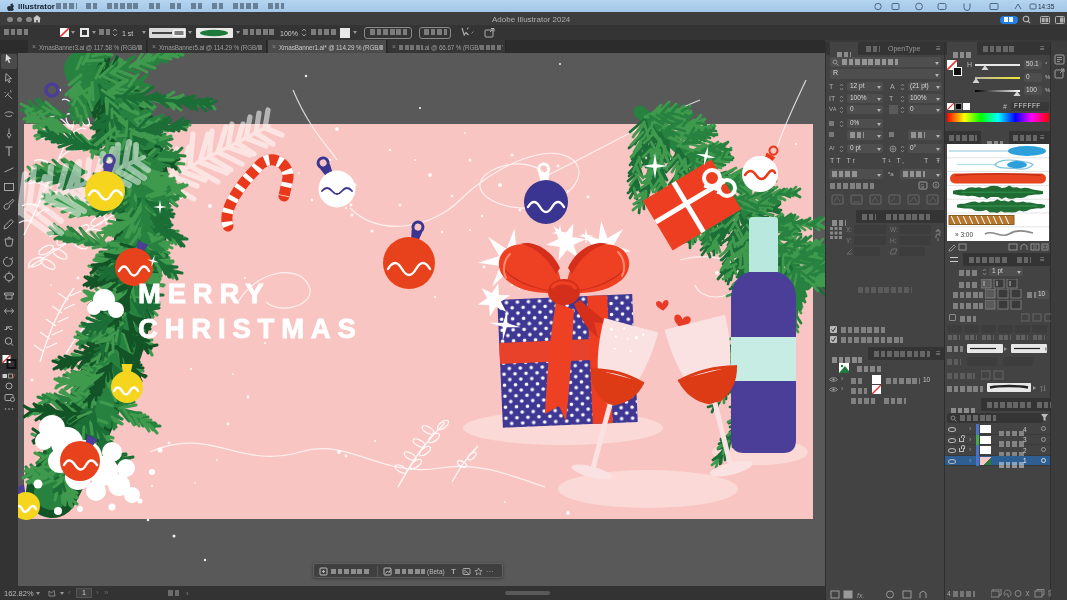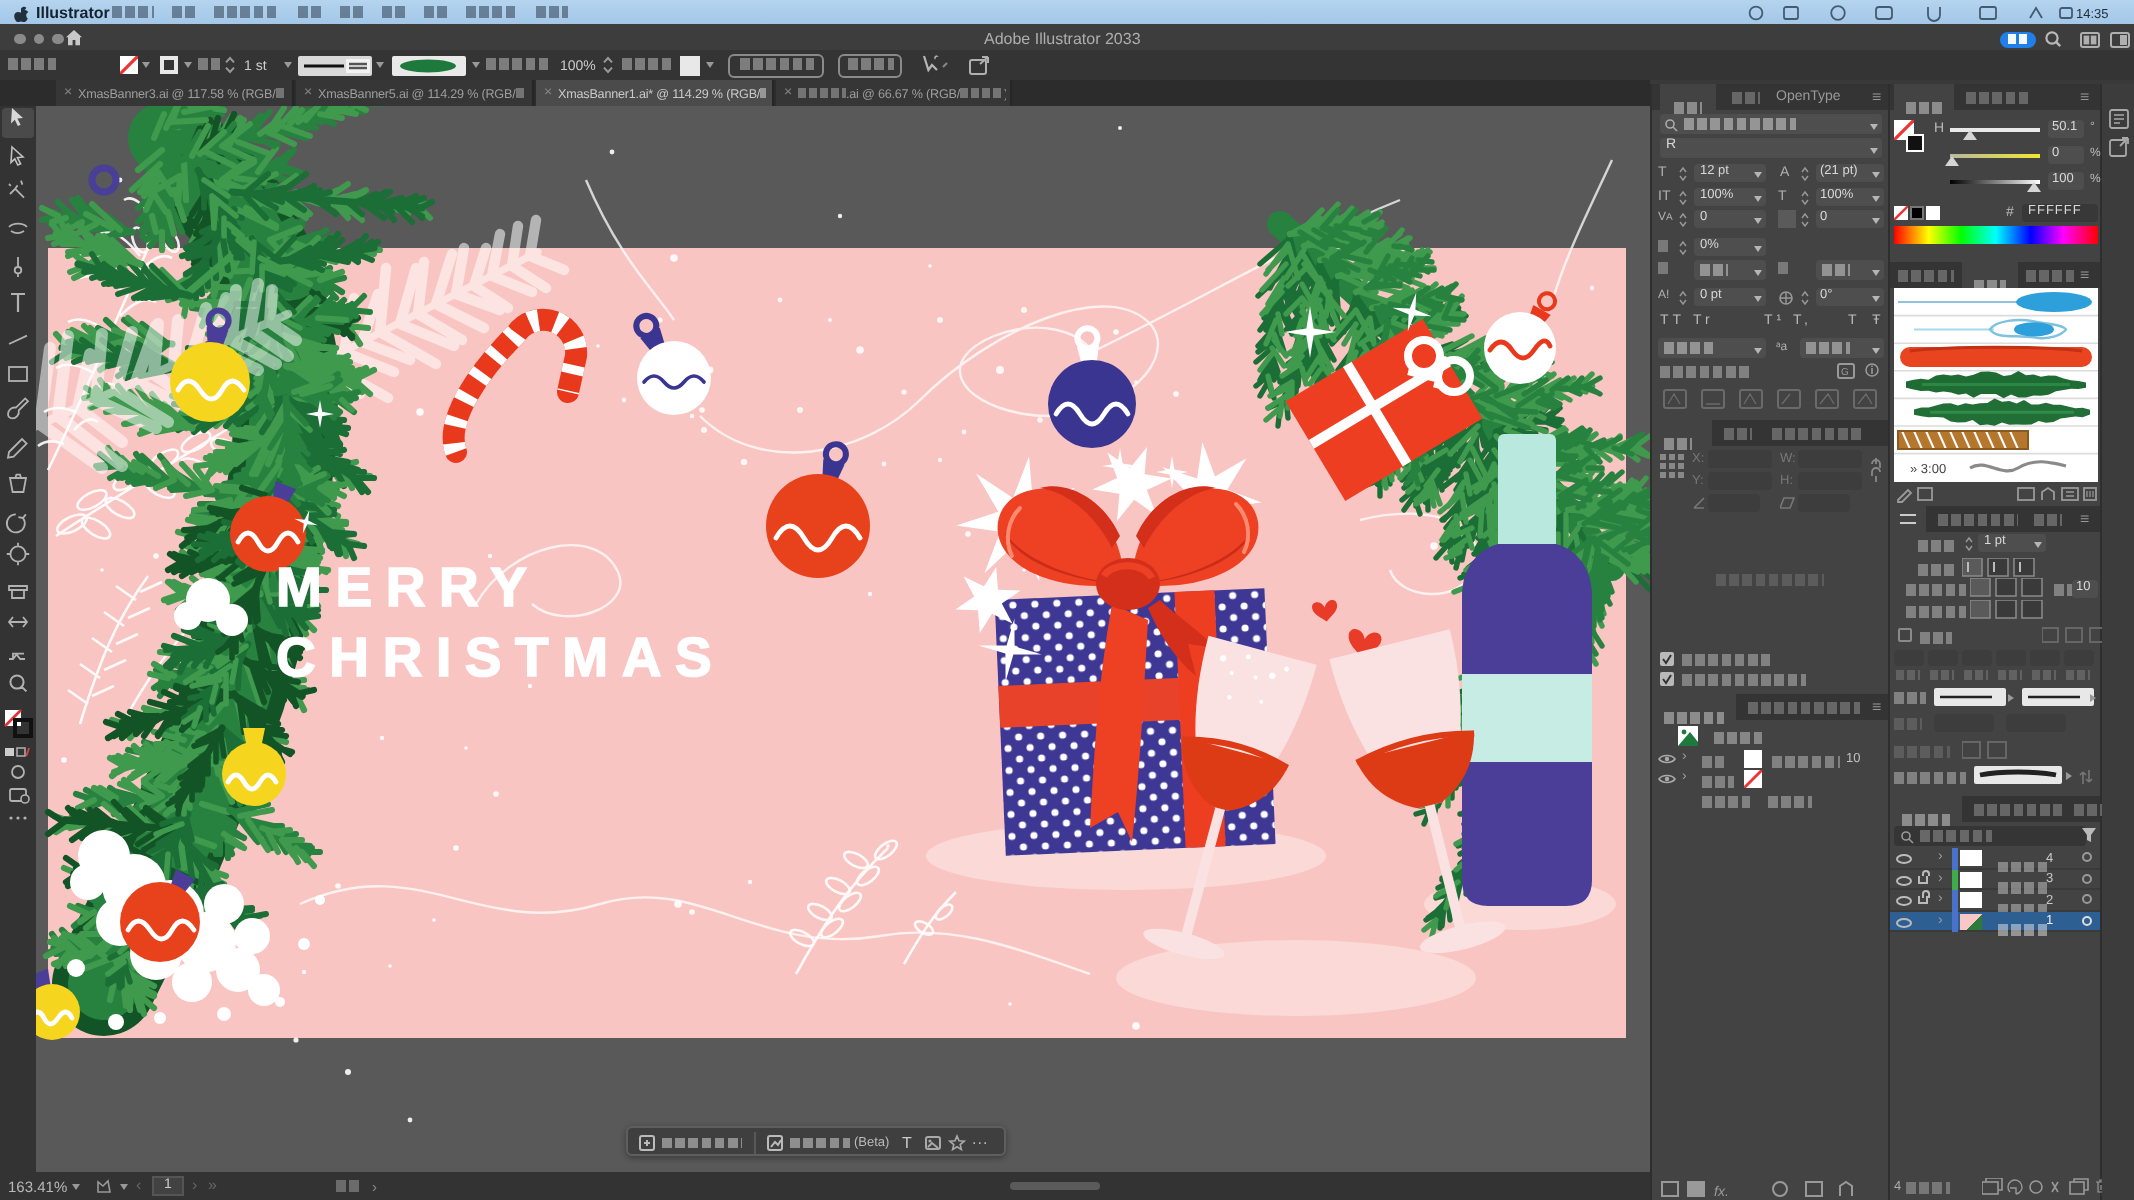--- a/index.html
+++ b/index.html
@@ -81,21 +81,21 @@
       <text x="166" y="7" font-size="6.5" fill="#22303e">14:35</text>
     </svg>
   </div>
   <div id="titlebar" class="abs">
     <span class="tl" style="left:7px;"></span>
       <span class="tl" style="left:16.5px;"></span>
       <span class="tl" style="left:26px;"></span>
     <svg class="abs" style="left:33px;top:3px" width="8" height="8" viewBox="0 0 8 8">
         <path d="M4 0L0 3.6h1v4h2.3V5h1.4v2.6H7v-4h1z" fill="#c9c9c9"></path>
       </svg>
-    <span class="abs" style="left:492px;top:3px;font-size:8px;color:#aeaeae;">Adobe Illustrator 2033</span>
+    <span class="abs" style="left:492px;top:3px;font-size:8px;color:#aeaeae;">Adobe Illustrator 2024</span>
     <span class="abs" style="left:1000px;top:3.5px;width:18px;height:8px;border-radius:4px;background:#2080e8;"></span>
     <span class="jp5 abs" style="left:1004px;top:5px;width:10px;color:#fff;opacity:.95"></span>
     <svg class="abs" style="left:1022px;top:3px" width="9" height="9" viewBox="0 0 9 9">
         <circle cx="4" cy="4" r="2.8" fill="none" stroke="#b9b9b9" stroke-width="1.1"></circle>
         <path d="M6.1 6.1l2 2" stroke="#b9b9b9" stroke-width="1.2"></path>
       </svg>
     <svg class="abs" style="left:1040px;top:3.5px" width="10" height="8" viewBox="0 0 10 8">
         <rect x=".5" y=".5" width="9" height="7" rx="1" fill="none" stroke="#b0b0b0"></rect>
         <rect x="1.8" y="1.8" width="2.8" height="4.4" fill="#b0b0b0"></rect>
         <rect x="5.4" y="1.8" width="2.8" height="4.4" fill="#b0b0b0"></rect>
@@ -590,21 +590,21 @@
         <rect x="1" y="1.5" width="7" height="6" rx="1" fill="none" stroke="#aaa"></rect>
         <circle cx="3" cy="3.5" r=".8" fill="#aaa"></circle>
         <path d="M2 6.5l2-2 3 2.5" stroke="#aaa" fill="none"></path>
       </svg>
     <svg class="abs" style="left:160px;top:3px" width="9" height="9" viewBox="0 0 9 9">
         <path d="M4.5 1l1 2.4 2.6.2-2 1.7.6 2.5-2.2-1.4-2.2 1.4.6-2.5-2-1.7 2.6-.2z" fill="none" stroke="#aaa" stroke-width=".8"></path>
       </svg>
     <span class="abs" style="left:172px;top:1px;color:#bbb;font-size:8px;letter-spacing:.5px;">...</span>
   </div>
   <div id="statusbar" class="abs">
-    <span class="abs" style="left:4px;top:3px;">163.41%</span>
+    <span class="abs" style="left:4px;top:3px;">162.82%</span>
     <span class="abs" style="left:36px;top:6px;border-left:2.5px solid transparent;border-right:2.5px solid transparent;border-top:3px solid #999;"></span>
     <svg class="abs" style="left:48px;top:3px" width="8" height="8" viewBox="0 0 8 8">
         <path d="M1 7V2l2.5 2L6 1.5 7 7z" fill="none" stroke="#999" stroke-width=".8"></path>
       </svg>
     <span class="abs" style="left:60px;top:6px;border-left:2.5px solid transparent;border-right:2.5px solid transparent;border-top:3px solid #999;"></span>
     <span class="abs" style="left:68px;top:2px;color:#666;font-size:8px;">‹</span>
     <span class="abs" style="left:76px;top:1.5px;width:16px;height:10px;background:#424242;border:1px solid #555;color:#ccc;font-size:7px;text-align:center;">1</span>
     <span class="abs" style="left:96px;top:2px;color:#666;font-size:8px;">›</span>
     <span class="abs" style="left:104px;top:2px;color:#666;font-size:8px;">»</span>
     <span class="jp abs" style="left:168px;top:4px;width:13px;color:#a5a5a5"></span>

